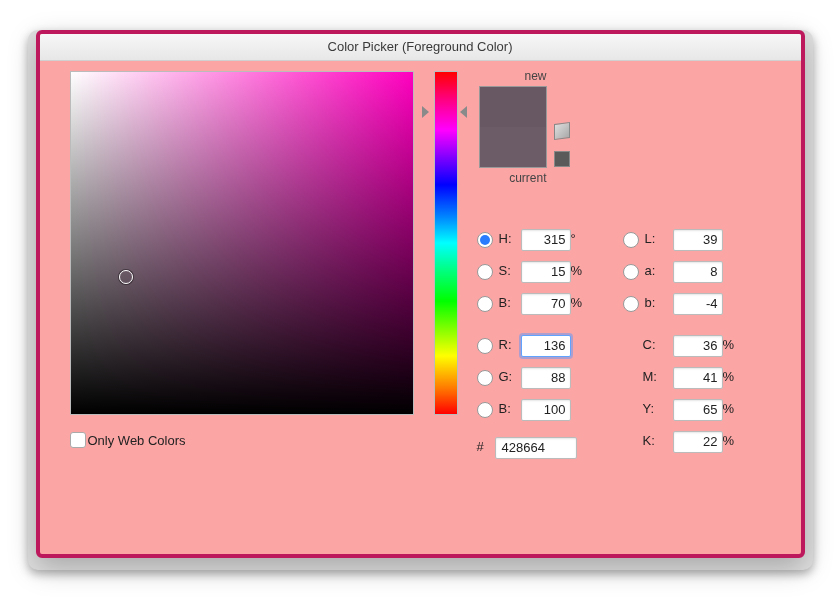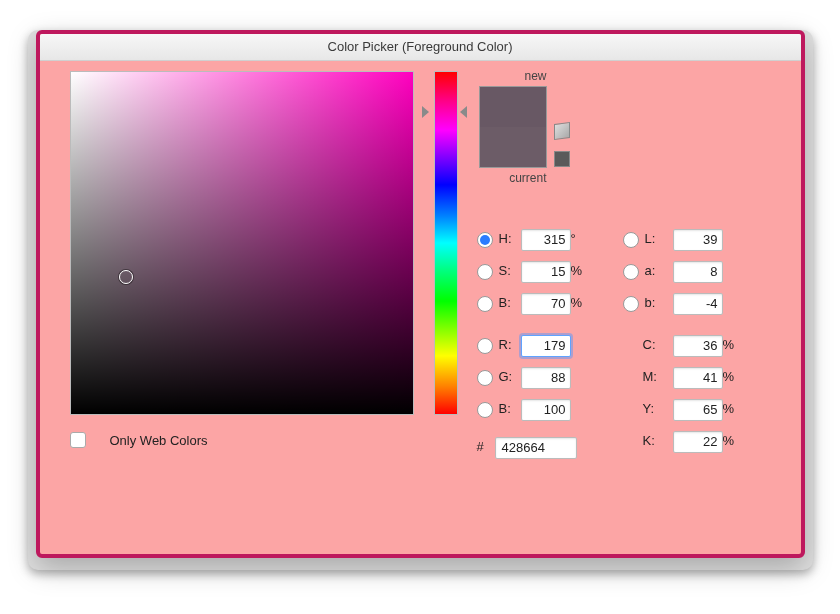--- a/index.html
+++ b/index.html
@@ -10,21 +10,21 @@
   .sat{position:absolute;left:30px;top:10px;width:342px;height:342px;border:1px solid #bbb;background:
        linear-gradient(to bottom,rgba(0,0,0,0) 0%,#000 100%),
        linear-gradient(to right,#fff 0%,rgba(255,255,255,0) 100%),
        #ff00bf}
   .sat .cursor{position:absolute;width:12px;height:12px;border:1px solid #fff;border-radius:50%;left:48px;top:198px;box-shadow:0 0 0 1px rgba(0,0,0,.4)}
   .hue{position:absolute;left:394px;top:10px;width:22px;height:342px;border:1px solid #bbb;background:linear-gradient(to bottom,
       #ff0000 0%,#ff0080 8%,#ff00ff 17%,#8000ff 25%,#0000ff 33%,#0080ff 42%,#00ffff 50%,#00ff80 58%,#00ff00 67%,#80ff00 75%,#ffff00 83%,#ff8000 92%,#ff0000 100%)}
   .hue-tri{position:absolute;top:45px;width:0;height:0;border-top:6px solid transparent;border-bottom:6px solid transparent}
   .hue-tri.left{left:382px;border-left:7px solid #8a8a8a}
   .hue-tri.right{left:420px;border-right:7px solid #8a8a8a}
-  .webchk{position:absolute;left:30px;top:371px;display:flex;align-items:center;gap:24px}
+  .webchk{position:absolute;left:30px;top:371px;display:flex;align-items:center;gap:2px}
   .chkbox{width:14px;height:14px;border:1px solid #aaa;border-radius:3px;background:#fff}
   .preview-lbl{position:absolute;text-align:right;font-size:12px;color:#444;width:70px}
   .preview{position:absolute;left:439px;top:25px;width:66px;height:80px;border:1px solid #999}
   .preview .new{height:50%;background:#685864}
   .preview .cur{height:50%;background:#6c5c67}
   .cube{position:absolute;left:514px;top:62px;width:14px;height:14px;border:1px solid #888;background:linear-gradient(135deg,#ddd,#aaa);transform:skewY(-8deg)}
   .mini{position:absolute;left:514px;top:90px;width:14px;height:14px;border:1px solid #888;background:#5a5a5a}
   .btn{position:absolute;height:22px;border:1px solid #b5b5b5;border-radius:5px;background:#fff;text-align:center;line-height:22px;font-size:13px;color:#222;box-shadow:inset 0 -1px 0 rgba(0,0,0,.04)}
   .btn.primary{background:linear-gradient(#4aa3ff,#1f7cff);color:#fff;border-color:#1f6fe0}
   .inp{position:absolute;height:20px;border:1px solid #bbb;border-radius:2px;background:#fff;box-shadow:inset 0 1px 2px rgba(0,0,0,.1);text-align:right;padding:0 4px;font-size:13px;line-height:20px}
@@ -74,21 +74,21 @@
     <div class="inp" style="left:481px;top:200px;width:40px">15</div>
     <span class="unit" style="left:531px;top:202px">%</span>
 
     <div class="rad" style="left:437px;top:235px"></div>
     <span class="lbl" style="left:459px;top:234px">B:</span>
     <div class="inp" style="left:481px;top:232px;width:40px">70</div>
     <span class="unit" style="left:531px;top:234px">%</span>
 
     <div class="rad" style="left:437px;top:277px"></div>
     <span class="lbl" style="left:459px;top:276px">R:</span>
-    <div class="inp focus" style="left:481px;top:274px;width:40px">179</div>
+    <div class="inp focus" style="left:481px;top:274px;width:40px">136</div>
 
     <div class="rad" style="left:437px;top:309px"></div>
     <span class="lbl" style="left:459px;top:308px">G:</span>
     <div class="inp" style="left:481px;top:306px;width:40px">88</div>
 
     <div class="rad" style="left:437px;top:341px"></div>
     <span class="lbl" style="left:459px;top:340px">B:</span>
     <div class="inp" style="left:481px;top:338px;width:40px">100</div>
 
     <div class="rad" style="left:583px;top:171px"></div>

